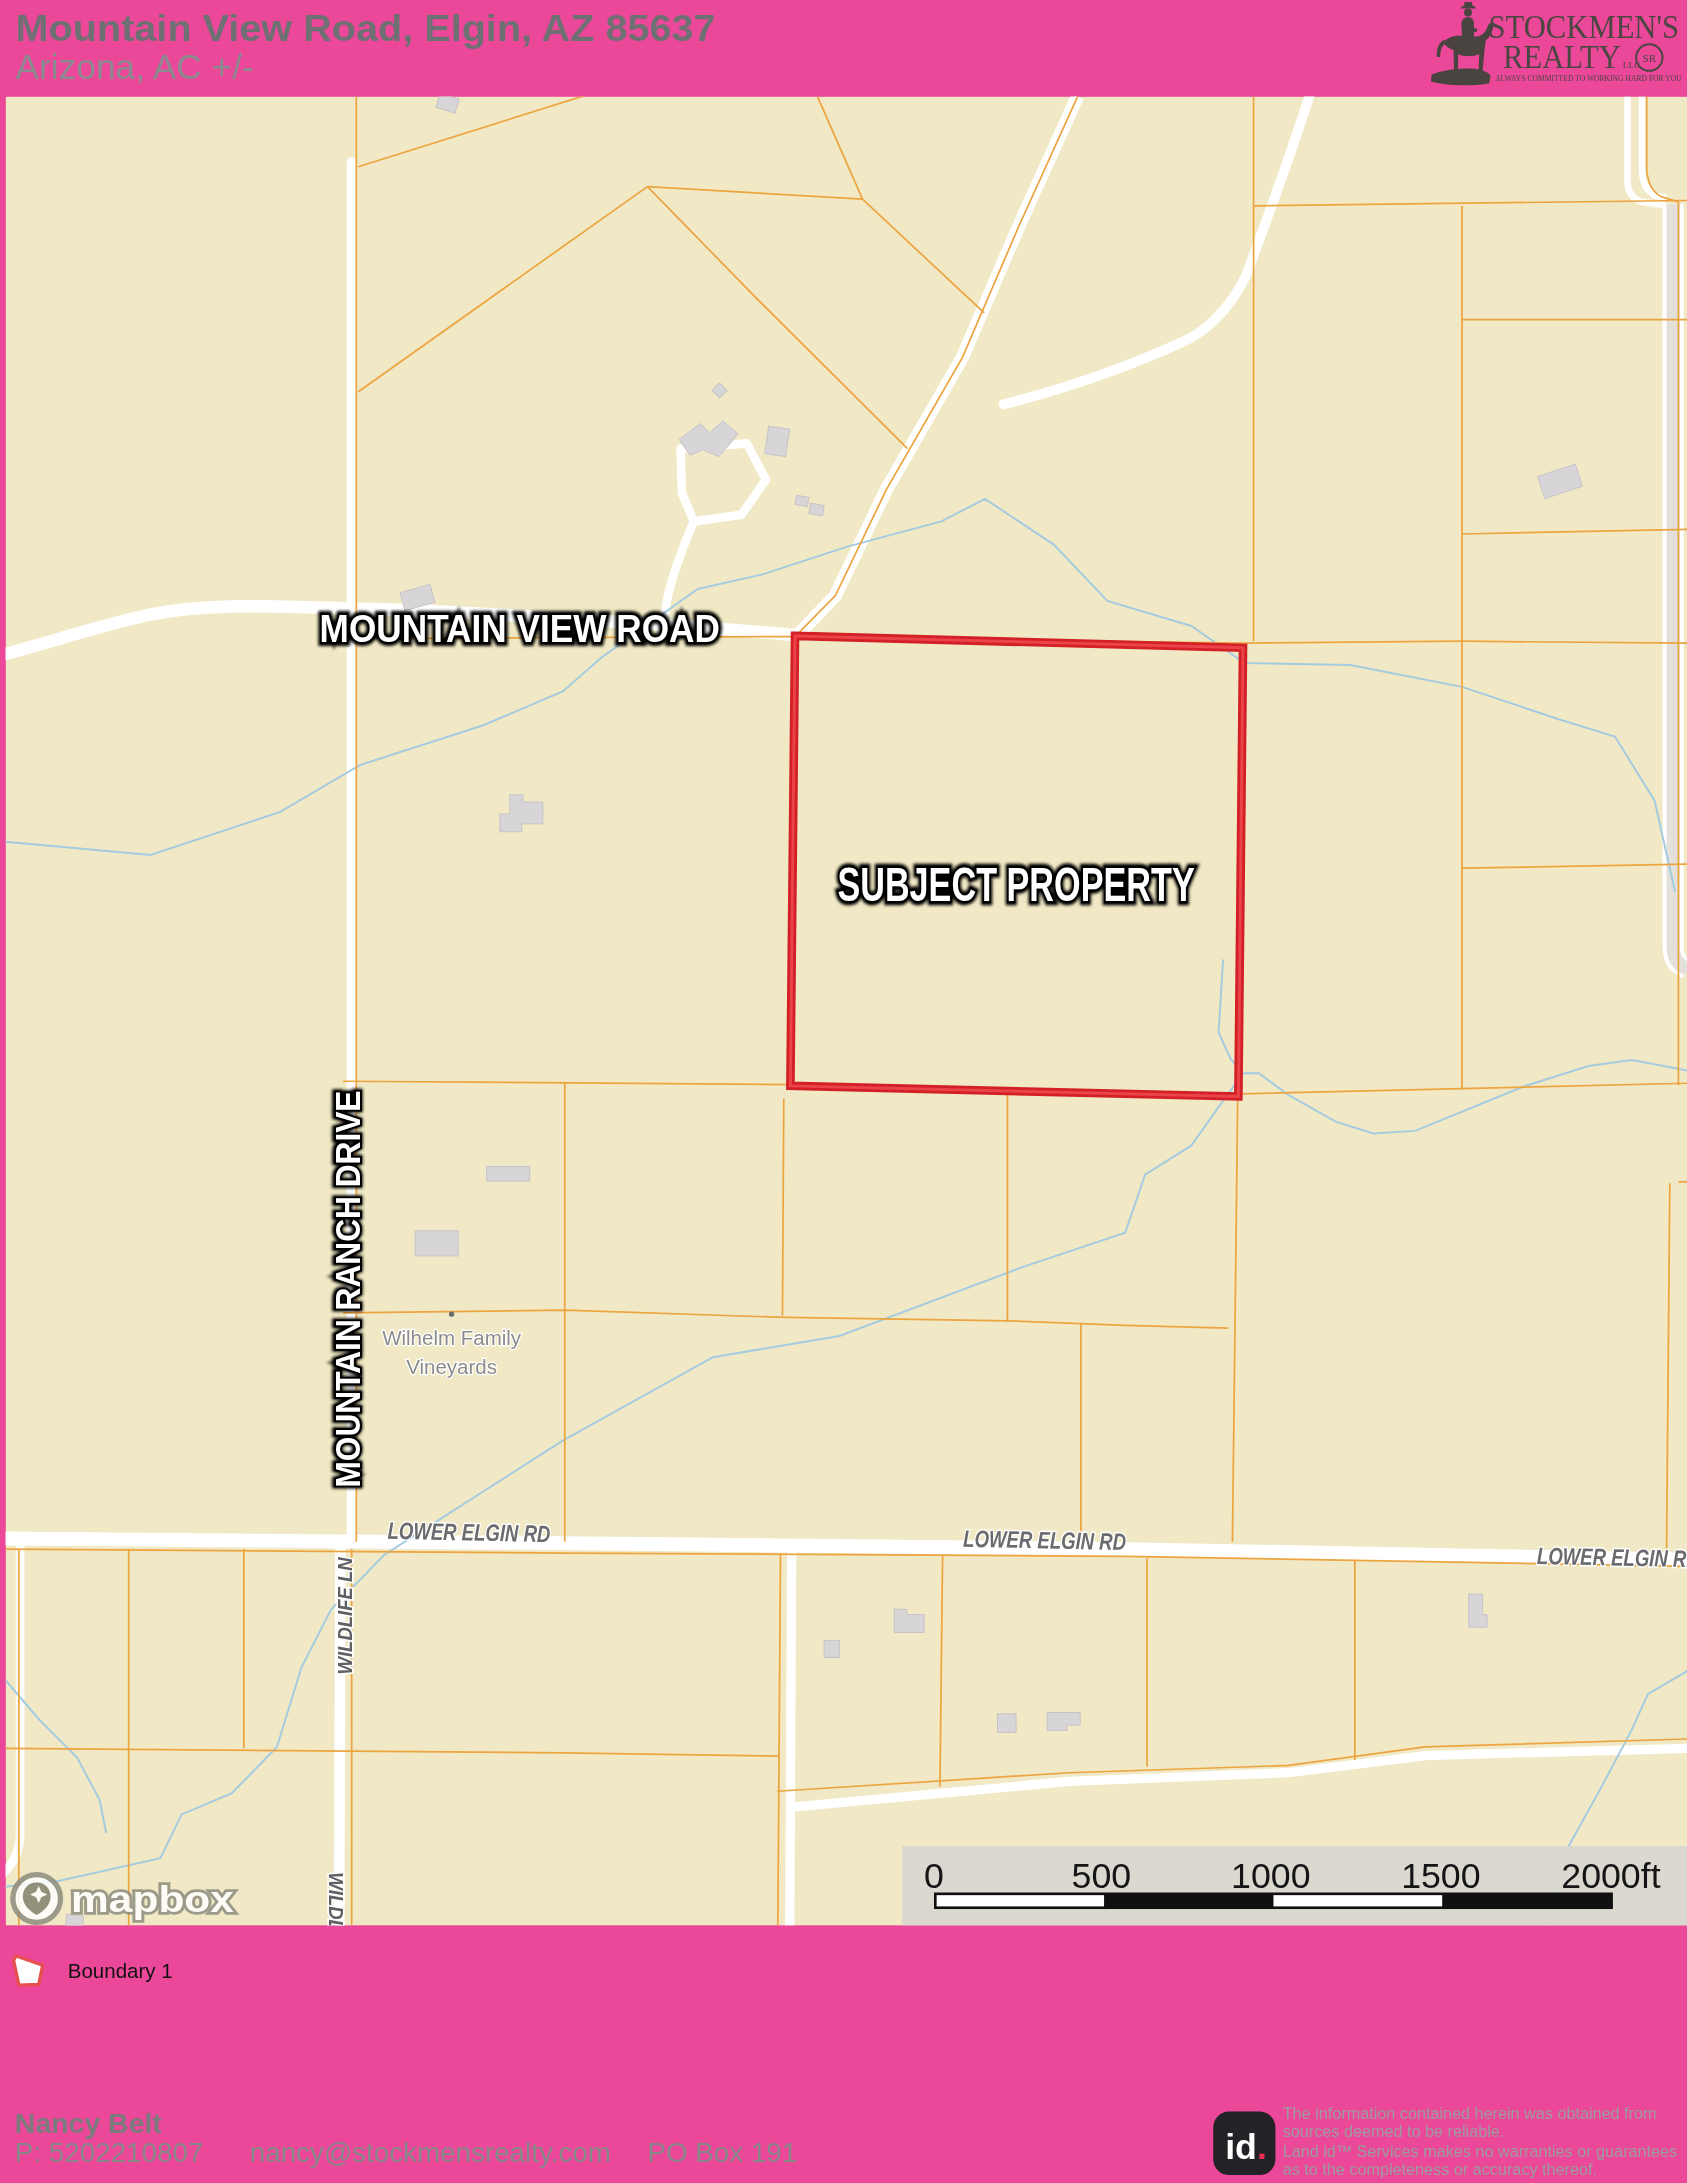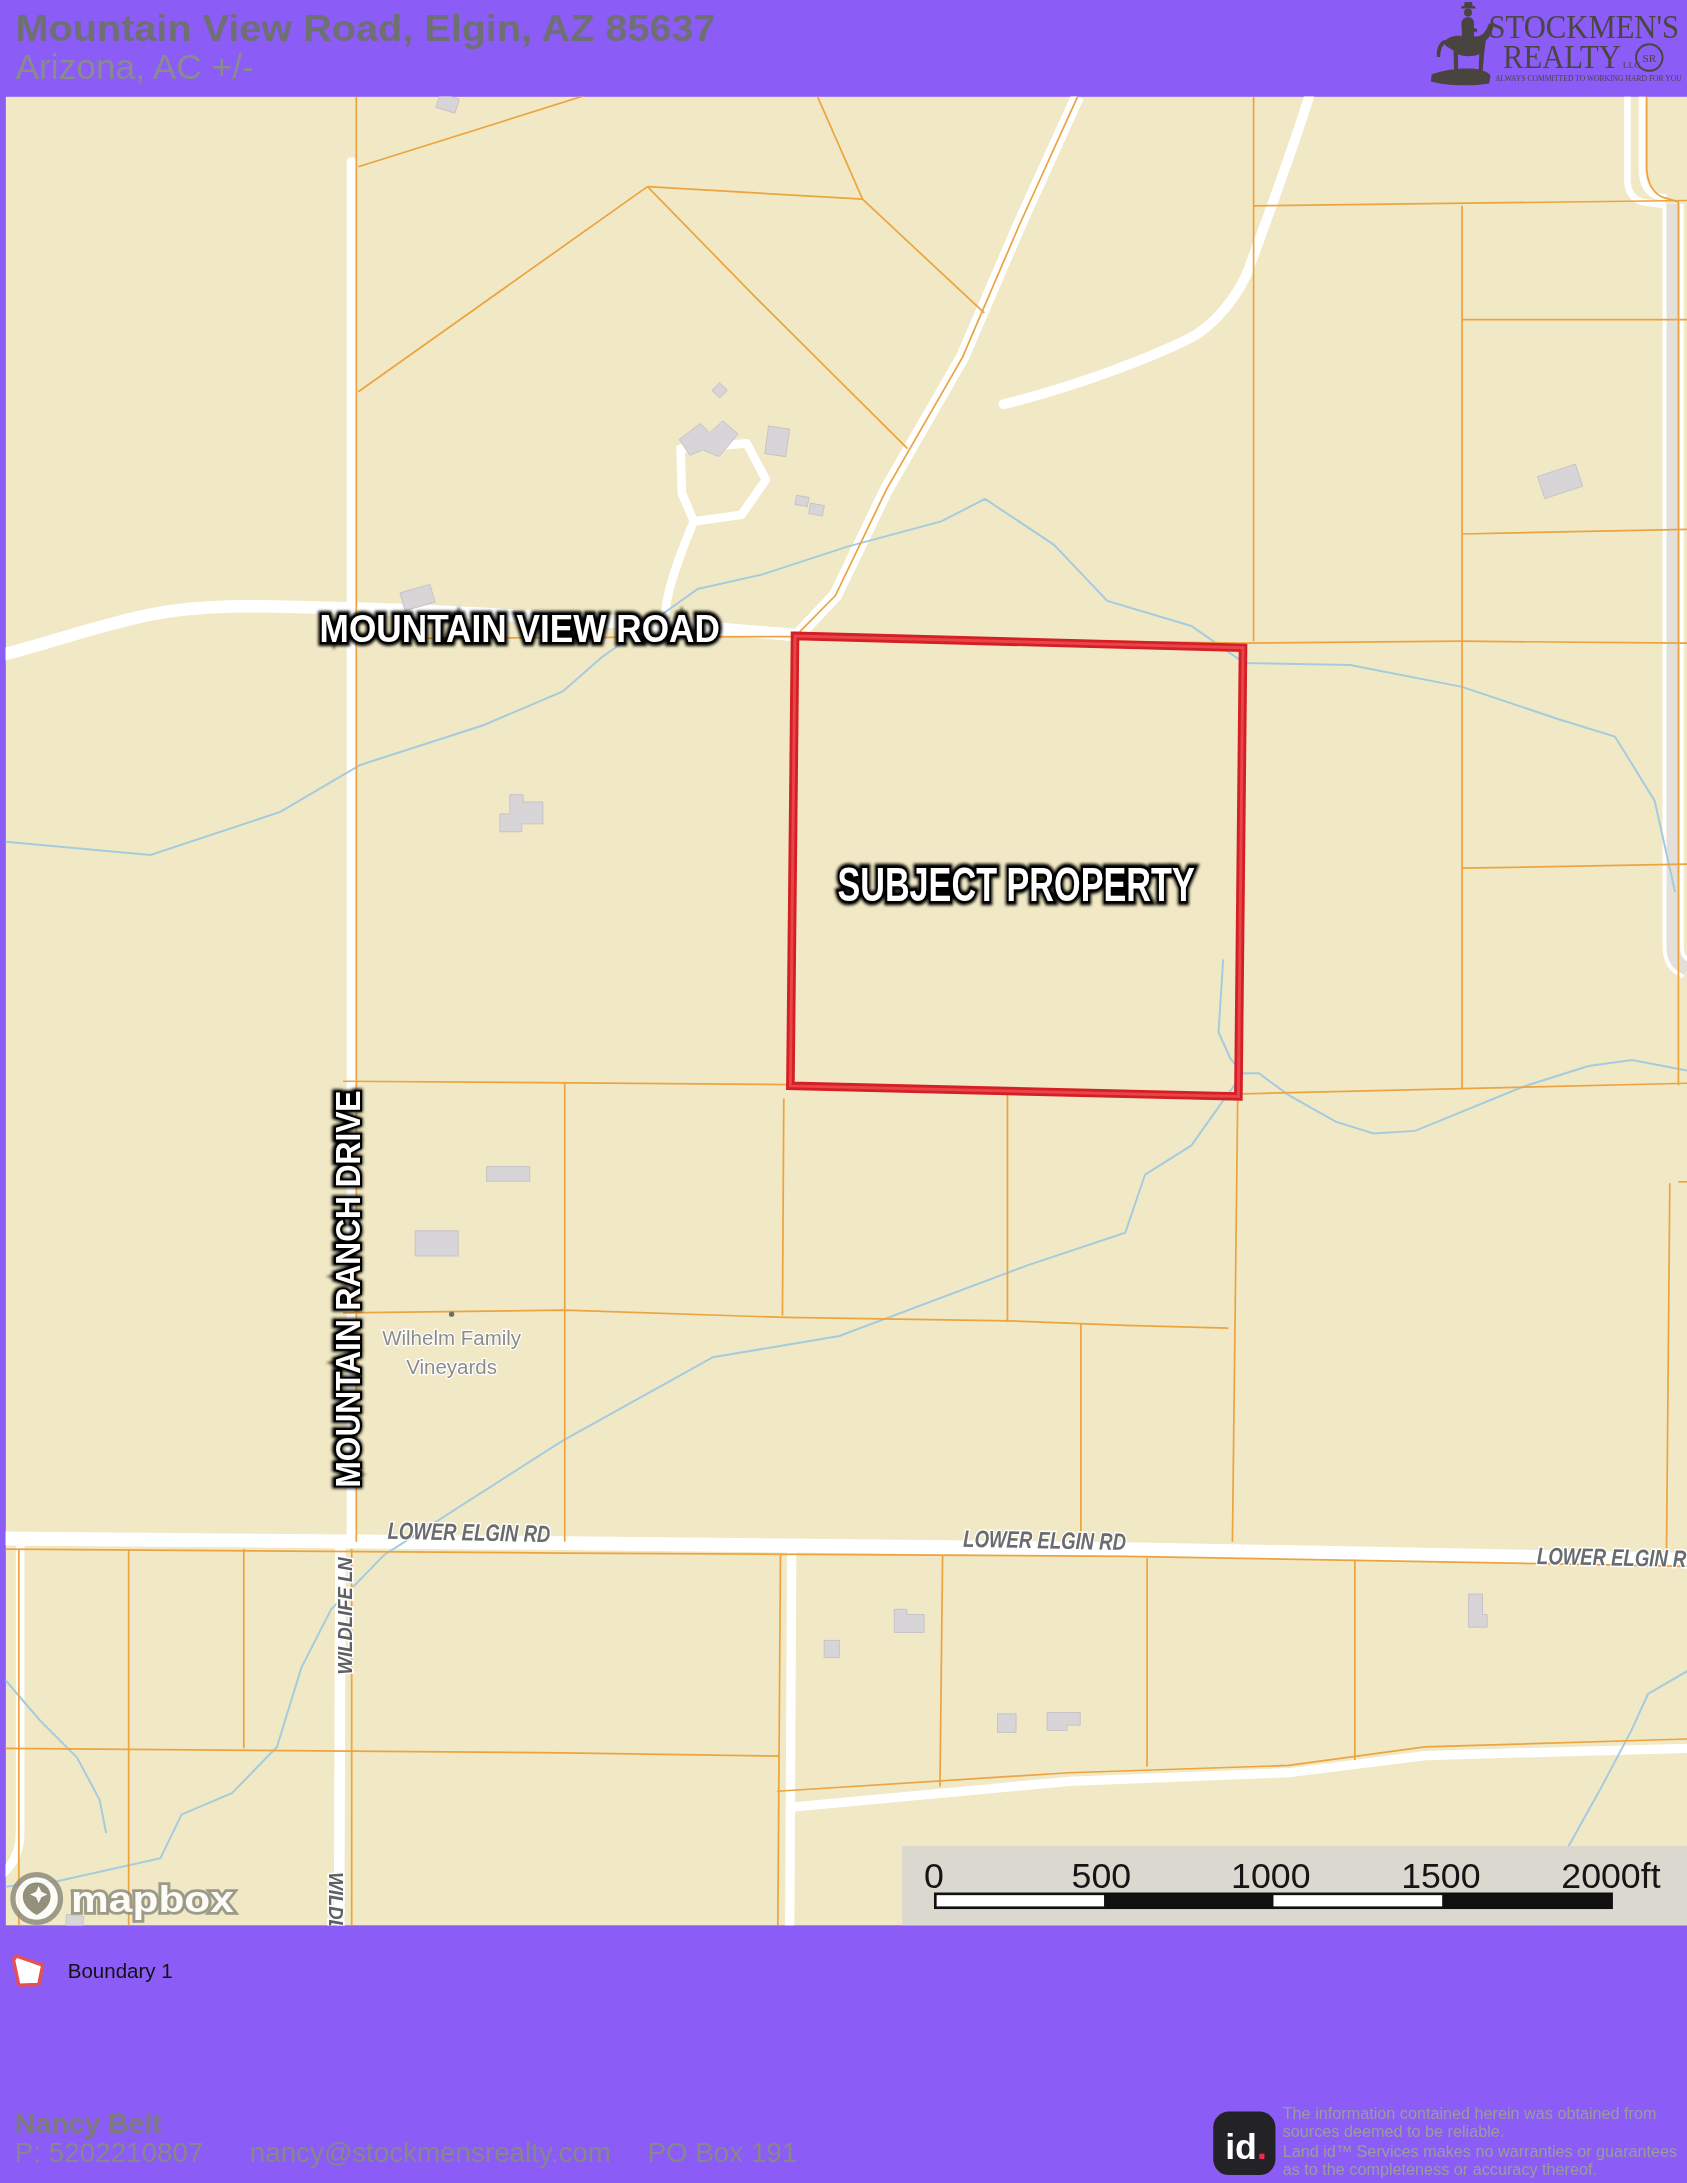--- a/index.html
+++ b/index.html
@@ -1,16 +1,16 @@
 <!DOCTYPE html>
 <html style="font-size:10.6px"><head>
 <meta charset="utf-8">
 <style>
 html,body{margin:0;padding:0;background:#fff;}
-#page{position:relative;width:1688px;height:2183px;background:#8b5cf6;overflow:hidden;
+#page{position:relative;width:1688px;height:2183px;background:#ec4899;overflow:hidden;
 font-family:"Liberation Sans",sans-serif;}
 svg text{font-family:"Liberation Sans",sans-serif;}
 .serif{font-family:"Liberation Serif",serif;}
 </style>
 </head>
 <body>
 <div id="page">
 <svg width="1688" height="2183" viewBox="0 0 2550 3299" xmlns="http://www.w3.org/2000/svg">
 <defs>
 <clipPath id="mapclip">

